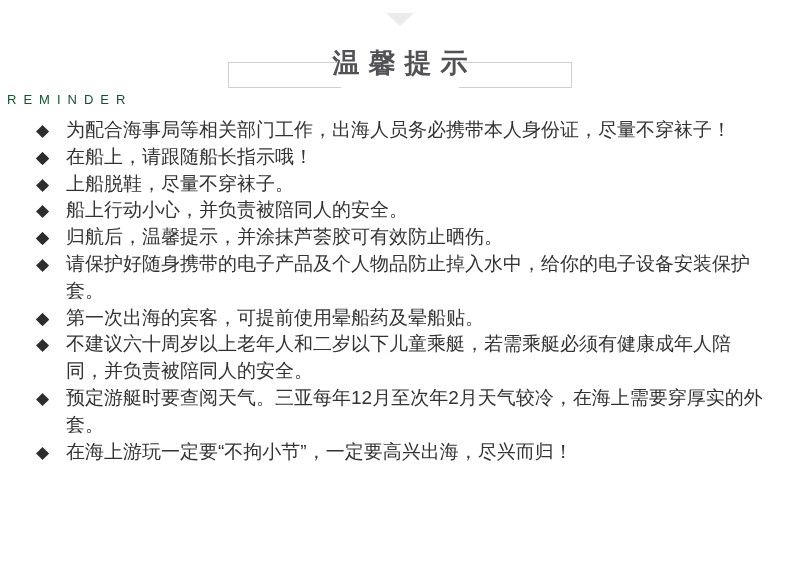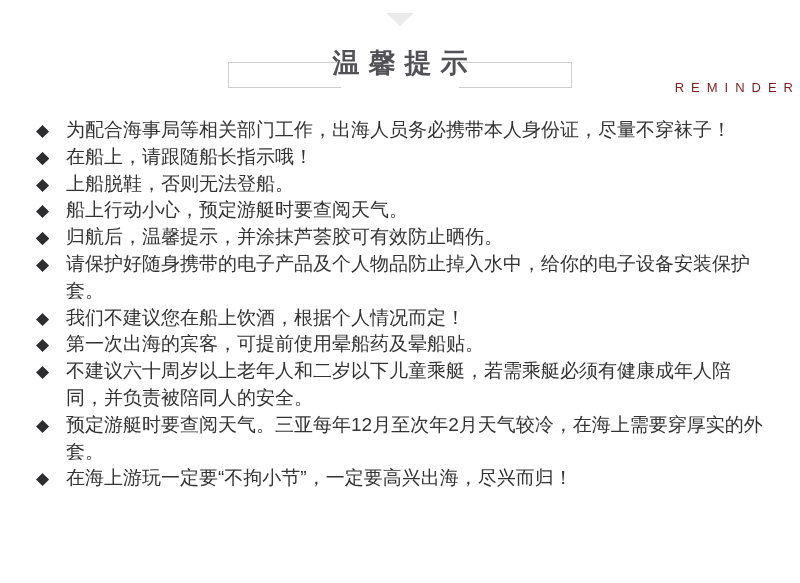--- a/index.html
+++ b/index.html
@@ -35,28 +35,28 @@
     width: 100%;
     text-align: center;
     font-size: 27px;
     font-weight: bold;
     letter-spacing: 9px;
     padding-left: 9px; 
     color: #515156;
   }
   .page-subtitle {
     position: absolute;
-    top: 80px;
+    top: 92px;
     left: 0;
     width: 100%;
-    text-align: right;
+    text-align: left;
     font-size: 13px;
     letter-spacing: 7px;
     padding-left: 7px;
-    color: #7f1d1d;
+    color: #14532d;
   }
   .bracket {
     position: absolute;
     top: 62px;
     width: 113px;
     height: 26px;
   }
   .bracket-left {
     left: 228px;
     border-top: 1px solid #cfcfcf;
@@ -111,40 +111,39 @@
   </li>
   <li class="reminder">
     <span class="bullet">◆</span>
   </li>
   <li class="reminder">
     <span class="bullet">◆</span>
     <span>在船上，请跟随船长指示哦！</span>
   </li>
   <li class="reminder">
     <span class="bullet">◆</span>
-    <span>上船脱鞋，否则无法登船。</span>
+    <span>上船脱鞋，尽量不穿袜子。</span>
   </li>
   <li class="reminder">
     <span class="bullet">◆</span>
-    <span>船上行动小心，预定游艇时要查阅天气。</span>
+    <span>船上行动小心，并负责被陪同人的安全。</span>
   </li>
   <li class="reminder">
     <span class="bullet">◆</span>
   </li>
   <li class="reminder">
     <span class="bullet">◆</span>
     <span>归航后，温馨提示，并涂抹芦荟胶可有效防止晒伤。</span>
   </li>
   <li class="reminder">
     <span class="bullet">◆</span>
     <span>请保护好随身携带的电子产品及个人物品防止掉入水中，给你的电子设备安装保护套。</span>
   </li>
   <li class="reminder">
     <span class="bullet">◆</span>
-    <span>我们不建议您在船上饮酒，根据个人情况而定！</span>
   </li>
   <li class="reminder">
     <span class="bullet">◆</span>
     <span>第一次出海的宾客，可提前使用晕船药及晕船贴。</span>
   </li>
   <li class="reminder">
     <span class="bullet">◆</span>
     <span>不建议六十周岁以上老年人和二岁以下儿童乘艇，若需乘艇必须有健康成年人陪同，并负责被陪同人的安全。</span>
   </li>
   <li class="reminder">

